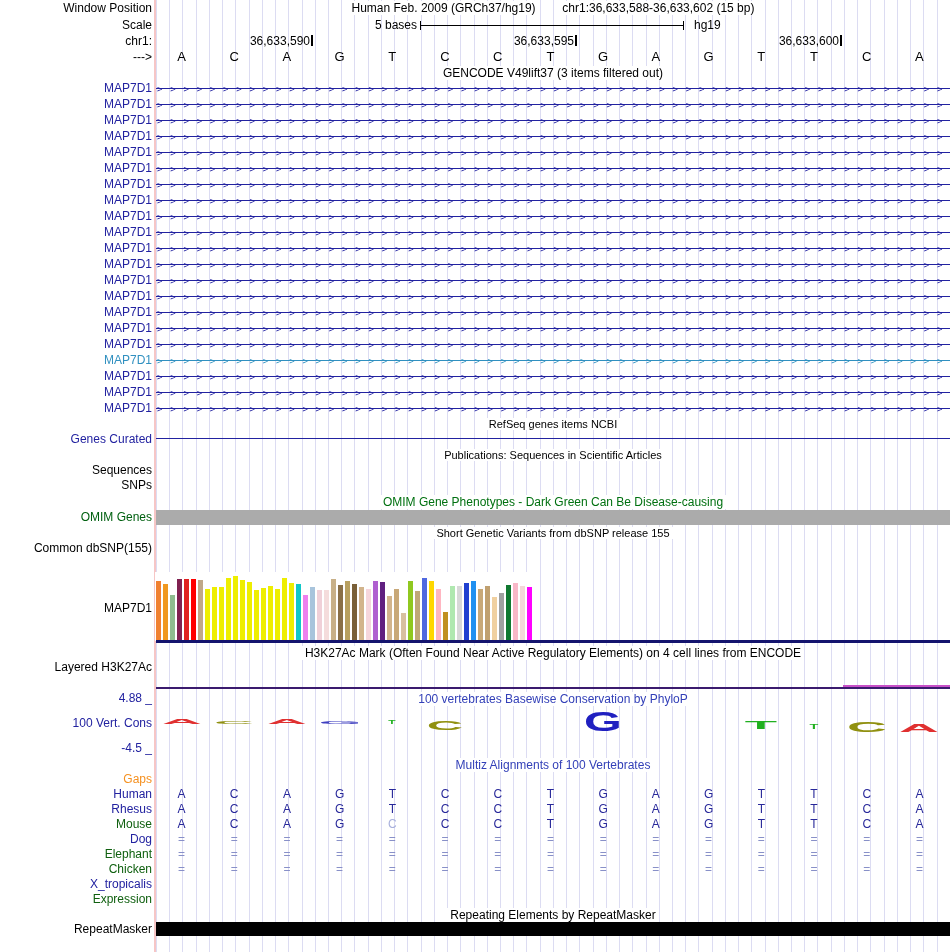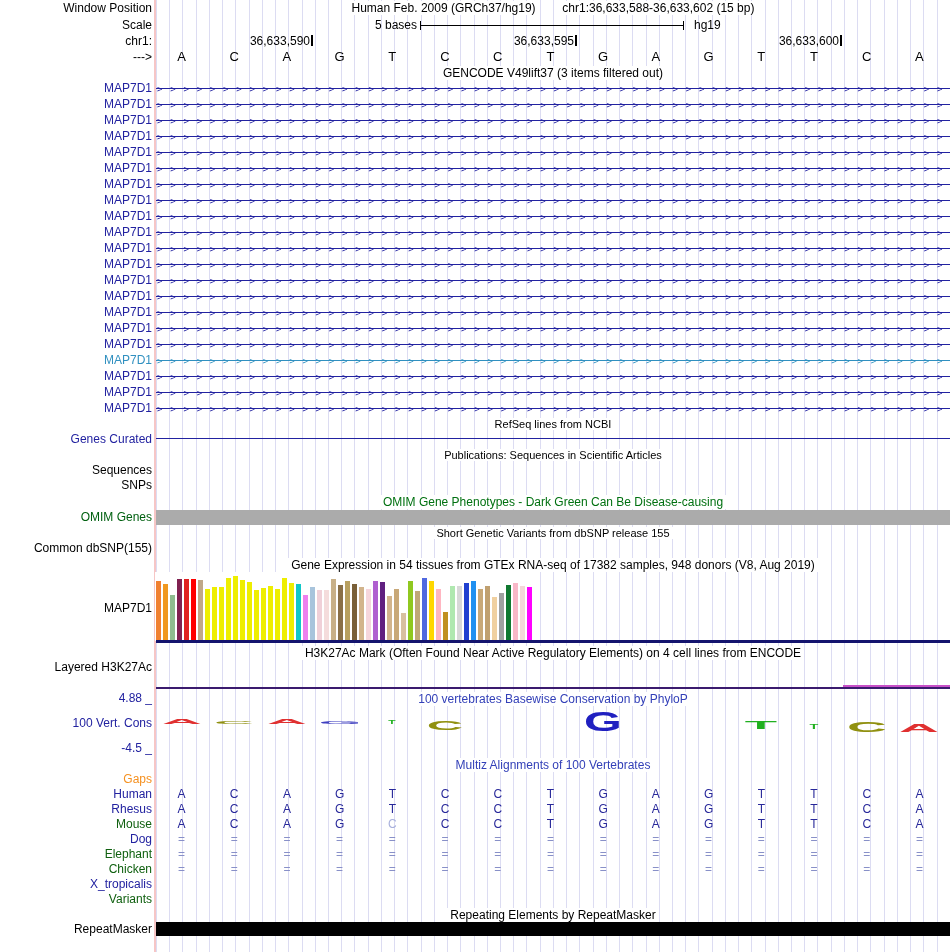--- a/index.html
+++ b/index.html
@@ -181,37 +181,36 @@
         <div class="ln" style="background: rgb(34, 34, 160);"></div>
         <div class="ch" style="color: rgb(34, 34, 160);">&gt;&gt;&gt;&gt;&gt;&gt;&gt;&gt;&gt;&gt;&gt;&gt;&gt;&gt;&gt;&gt;&gt;&gt;&gt;&gt;&gt;&gt;&gt;&gt;&gt;&gt;&gt;&gt;&gt;&gt;&gt;&gt;&gt;&gt;&gt;&gt;&gt;&gt;&gt;&gt;&gt;&gt;&gt;&gt;&gt;&gt;&gt;&gt;&gt;&gt;&gt;&gt;&gt;&gt;&gt;&gt;&gt;&gt;&gt;&gt;</div>
       </div>
       <div class="lbl" style="top: 401px; color: rgb(34, 34, 160);">MAP7D1</div>
       <div class="geneRow" style="top: 401px;">
         <div class="ln" style="background: rgb(34, 34, 160);"></div>
         <div class="ch" style="color: rgb(34, 34, 160);">&gt;&gt;&gt;&gt;&gt;&gt;&gt;&gt;&gt;&gt;&gt;&gt;&gt;&gt;&gt;&gt;&gt;&gt;&gt;&gt;&gt;&gt;&gt;&gt;&gt;&gt;&gt;&gt;&gt;&gt;&gt;&gt;&gt;&gt;&gt;&gt;&gt;&gt;&gt;&gt;&gt;&gt;&gt;&gt;&gt;&gt;&gt;&gt;&gt;&gt;&gt;&gt;&gt;&gt;&gt;&gt;&gt;&gt;&gt;&gt;</div>
       </div>
     </div>
 
-  <div class="title small" style="top:417px"><span>RefSeq lines from NCBI</span></div>
+  <div class="title small" style="top:417px"><span>RefSeq genes items NCBI</span></div>
   <div class="lbl navy" style="top:432px">Genes Curated</div>
   <div style="position:absolute;left:156px;top:438px;width:794px;height:1px;background:#2222A0"></div>
 
   <div class="title small" style="top:448px"><span>Publications: Sequences in Scientific Articles</span></div>
   <div class="lbl" style="top:463px">Sequences</div>
   <div class="lbl" style="top:478px">SNPs</div>
 
   <div class="title green-title" style="top:495px"><span>OMIM Gene Phenotypes - Dark Green Can Be Disease-causing</span></div>
   <div class="lbl green" style="top:510px">OMIM Genes</div>
   <div style="position:absolute;left:156px;top:510px;width:794px;height:15px;background:#ABABAB"></div>
 
   <div class="title small" style="top:526px"><span>Short Genetic Variants from dbSNP release 155</span></div>
   <div class="lbl" style="top:541px">Common dbSNP(155)</div>
 
   <div style="position:absolute;left:155px;top:572px;width:380px;height:69px;background:#fff"></div>
-  <div class="title" style="top:558px"><span>Gene Expression in 54 tissues from GTEx RNA-seq of 17382 samples, 948 donors (V8, Aug 2019)</span></div>
   <div class="lbl" style="top:601px">MAP7D1</div>
   <div id="gtexBars">
       <div class="bar" style="left: 156px; top: 581px; height: 60px; background: rgb(240, 128, 48);"></div>
       <div class="bar" style="left: 163px; top: 584px; height: 57px; background: rgb(240, 152, 32);"></div>
       <div class="bar" style="left: 170px; top: 595px; height: 46px; background: rgb(143, 188, 143);"></div>
       <div class="bar" style="left: 177px; top: 579px; height: 62px; background: rgb(128, 32, 80);"></div>
       <div class="bar" style="left: 184px; top: 579px; height: 62px; background: rgb(224, 32, 32);"></div>
       <div class="bar" style="left: 191px; top: 579px; height: 62px; background: rgb(255, 0, 0);"></div>
       <div class="bar" style="left: 198px; top: 580px; height: 61px; background: rgb(192, 168, 136);"></div>
       <div class="bar" style="left: 205px; top: 589px; height: 52px; background: rgb(238, 238, 0);"></div>
@@ -392,19 +391,19 @@
         <div class="cell" style="left: 374.47px; top: 0px; color: rgb(136, 144, 200);">=</div>
         <div class="cell" style="left: 427.18px; top: 0px; color: rgb(136, 144, 200);">=</div>
         <div class="cell" style="left: 479.89px; top: 0px; color: rgb(136, 144, 200);">=</div>
         <div class="cell" style="left: 532.6px; top: 0px; color: rgb(136, 144, 200);">=</div>
         <div class="cell" style="left: 585.31px; top: 0px; color: rgb(136, 144, 200);">=</div>
         <div class="cell" style="left: 638.02px; top: 0px; color: rgb(136, 144, 200);">=</div>
         <div class="cell" style="left: 690.73px; top: 0px; color: rgb(136, 144, 200);">=</div>
         <div class="cell" style="left: 743.44px; top: 0px; color: rgb(136, 144, 200);">=</div>
       </div>
       <div class="lbl" style="top: 877px; color: rgb(34, 34, 160);">X_tropicalis</div>
-      <div class="lbl" style="top: 892px; color: rgb(16, 96, 16);">Variants</div>
+      <div class="lbl" style="top: 892px; color: rgb(16, 96, 16);">Expression</div>
     </div>
 
   <div class="title" style="top:908px"><span>Repeating Elements by RepeatMasker</span></div>
   <div class="lbl" style="top:922px">RepeatMasker</div>
   <div style="position:absolute;left:156px;top:922px;width:794px;height:14px;background:#000"></div>
 </div>
 
 </body></html>

